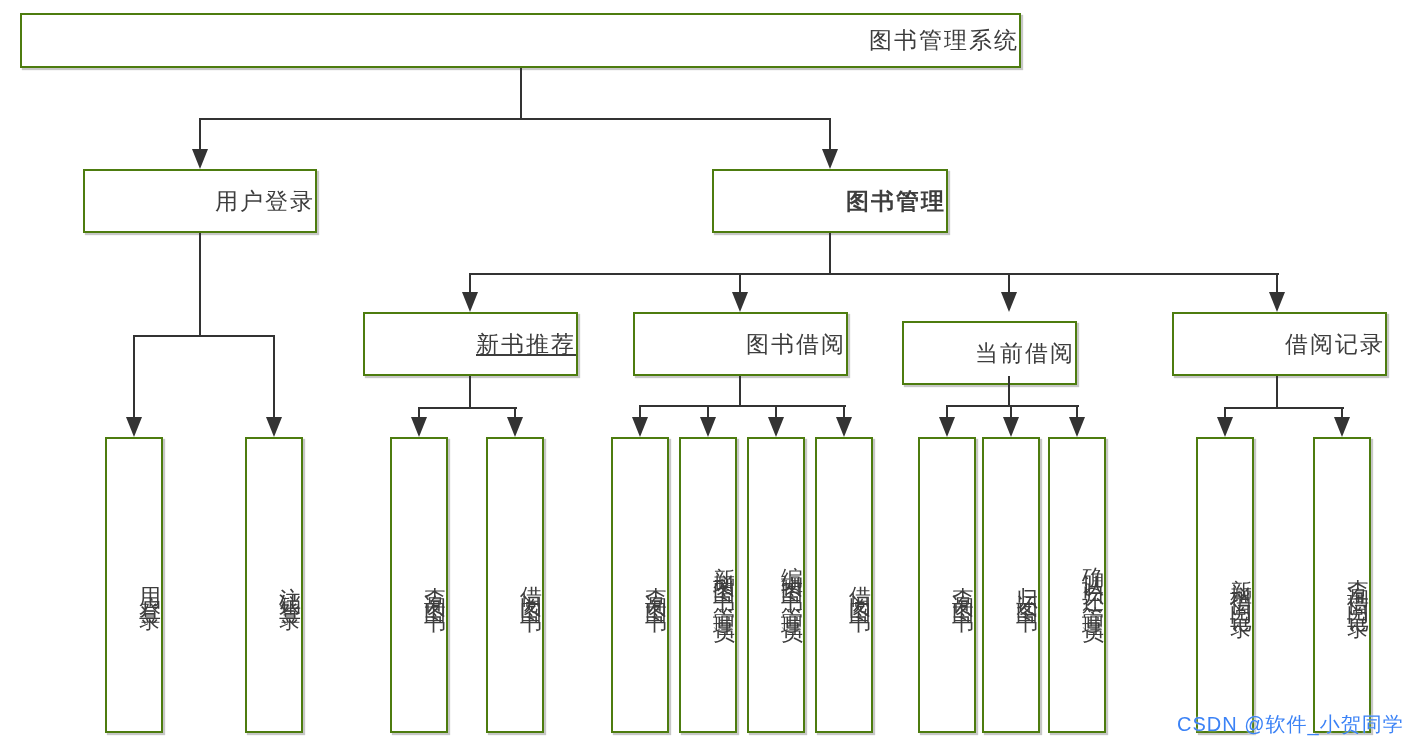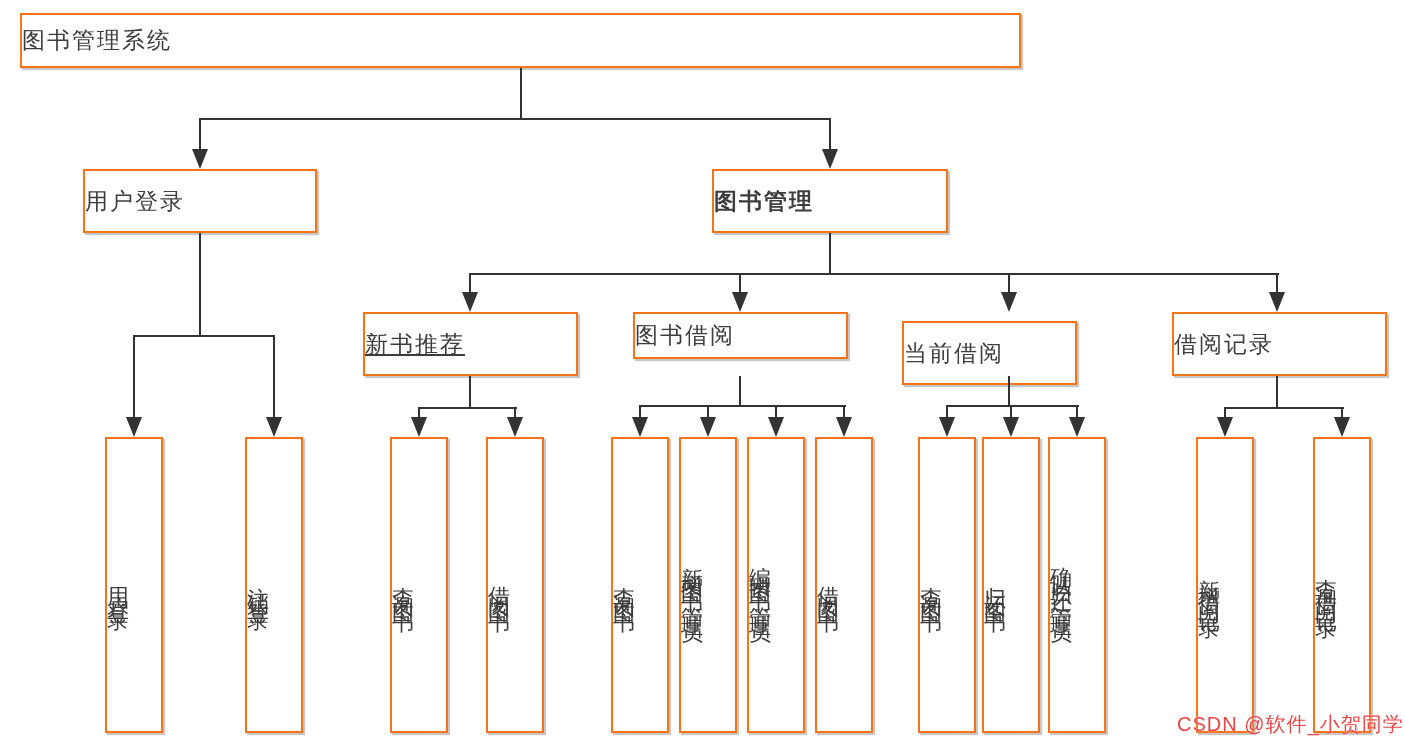--- a/index.html
+++ b/index.html
@@ -1,42 +1,42 @@
 <!DOCTYPE html>
 <html><head>
 <meta charset="utf-8">
 <style>
   html,body { margin:0; padding:0; background:#ffffff; }
   .canvas {
     position:relative; width:1405px; height:747px; background:#ffffff;
     font-family:"Liberation Sans","DejaVu Sans",sans-serif; overflow:hidden;
   }
   .node {
-    position:absolute; background:#ffffff; border:2px solid #f97316;
+    position:absolute; background:#ffffff; border:2px solid #4d7c0f;
     box-shadow:2px 2px 1px rgba(0,0,0,0.22);
-    display:flex; align-items:center; justify-content:flex-start;
+    display:flex; align-items:center; justify-content:flex-end;
     color:#3d3d3d; font-size:23px; letter-spacing:2px;
     box-sizing:border-box; text-align:center;
   }
   .node-v span {
     writing-mode:vertical-rl; text-orientation:mixed;
     font-size:22px; letter-spacing:8px; line-height:1;
   }
   .hline, .vline { position:absolute; background:#333333; }
   .hline { height:2px; }
   .vline { width:2px; }
   .arrow { position:absolute; width:2px; background:#333333; }
   .arrow::after {
     content:""; position:absolute; left:-7px; bottom:-20px; width:0; height:0;
     border-left:8px solid transparent; border-right:8px solid transparent;
     border-top:20px solid #333333;
   }
   .watermark {
     position:absolute; left:1177px; top:711px; font-size:20px;
-    color:#ef4444; letter-spacing:1px; z-index:10; white-space:nowrap;
+    color:#3b82f6; letter-spacing:1px; z-index:10; white-space:nowrap;
     text-shadow:0 0 2px rgba(255,255,255,0.8);
   }
 </style>
 </head>
 <body>
 
 <div class="canvas">
 
   <div class="node" style="left:20px; top:13px; width:1001px; height:55px;">
     <span>图书管理系统</span>
@@ -62,21 +62,21 @@
   <div class="vline" style="left:829px; top:233px; height:42px;"></div>
   <div class="hline" style="left:469px; top:273px; width:810px;"></div>
   <div class="arrow" style="left:469px; top:273px; height:19px;"></div>
   <div class="arrow" style="left:739px; top:273px; height:19px;"></div>
   <div class="arrow" style="left:1008px; top:273px; height:19px;"></div>
   <div class="arrow" style="left:1276px; top:273px; height:19px;"></div>
 
   <div class="node" style="left:363px; top:312px; width:215px; height:64px;text-decoration:underline;">
     <span>新书推荐</span>
   </div>
-  <div class="node" style="left:633px; top:312px; width:215px; height:47px;">
+  <div class="node" style="left:633px; top:312px; width:215px; height:64px;">
     <span>图书借阅</span>
   </div>
   <div class="node" style="left:902px; top:321px; width:175px; height:64px;">
     <span>当前借阅</span>
   </div>
   <div class="node" style="left:1172px; top:312px; width:215px; height:64px;">
     <span>借阅记录</span>
   </div>
 
   <div class="vline" style="left:469px; top:376px; height:33px;"></div>

